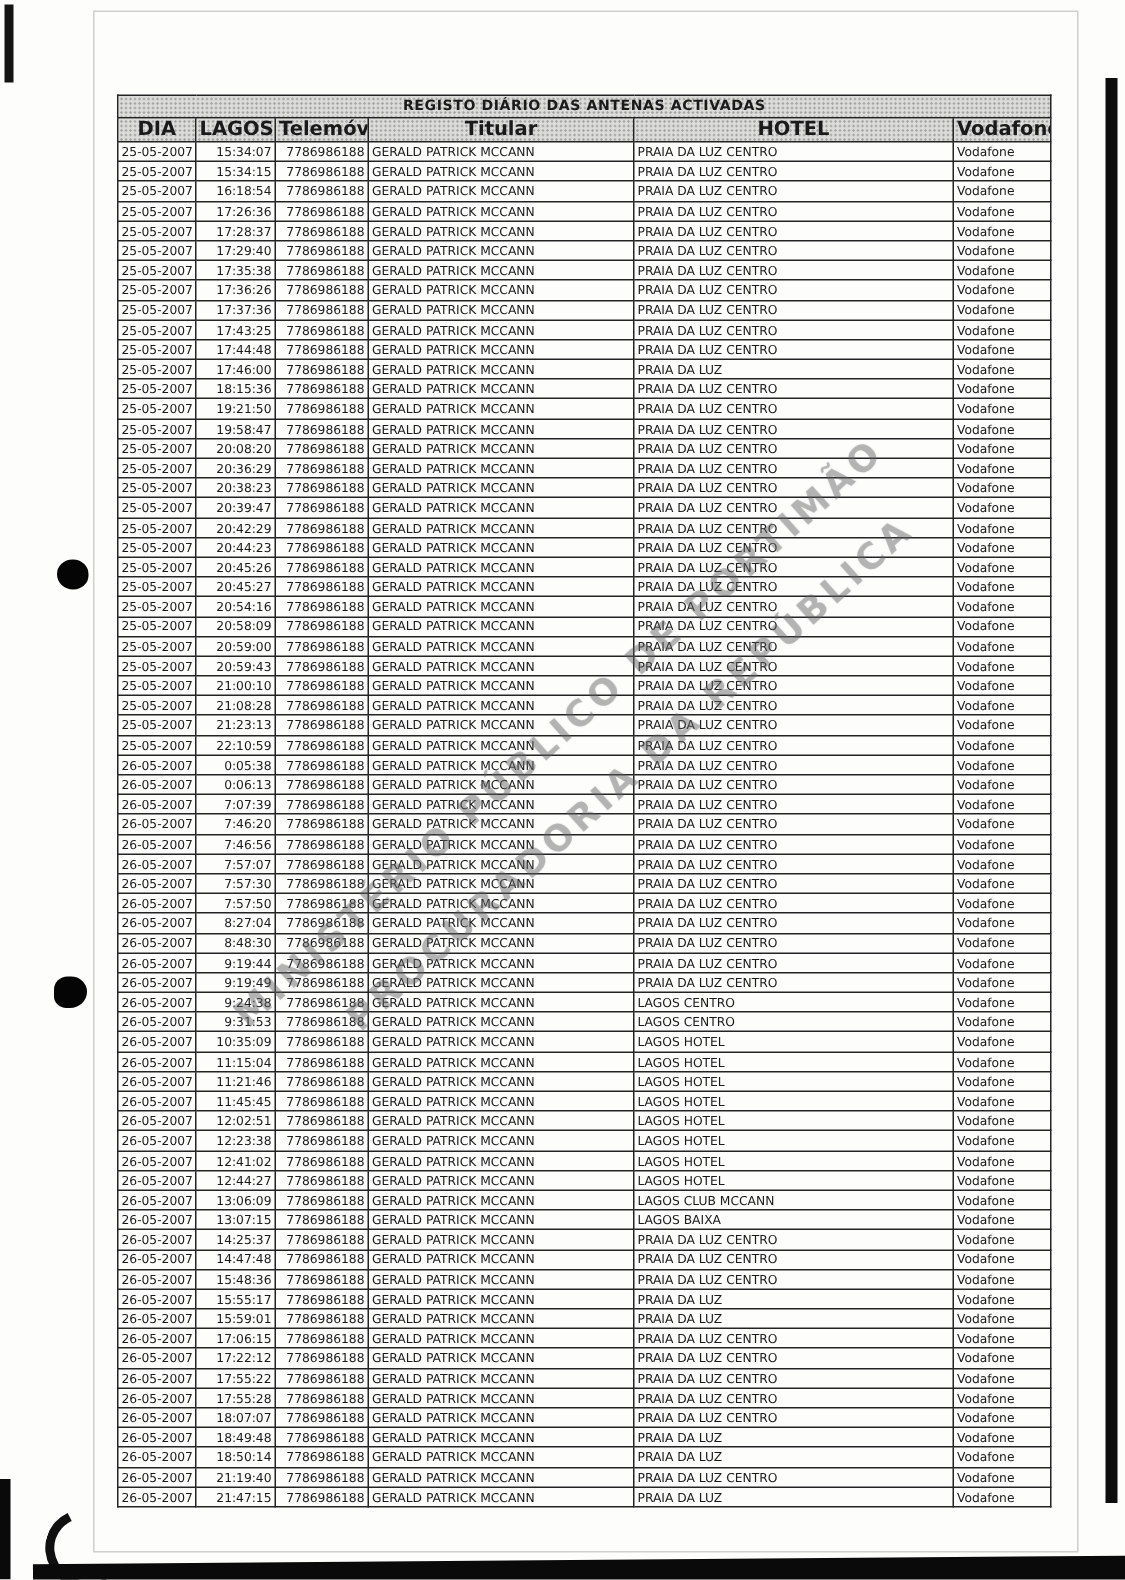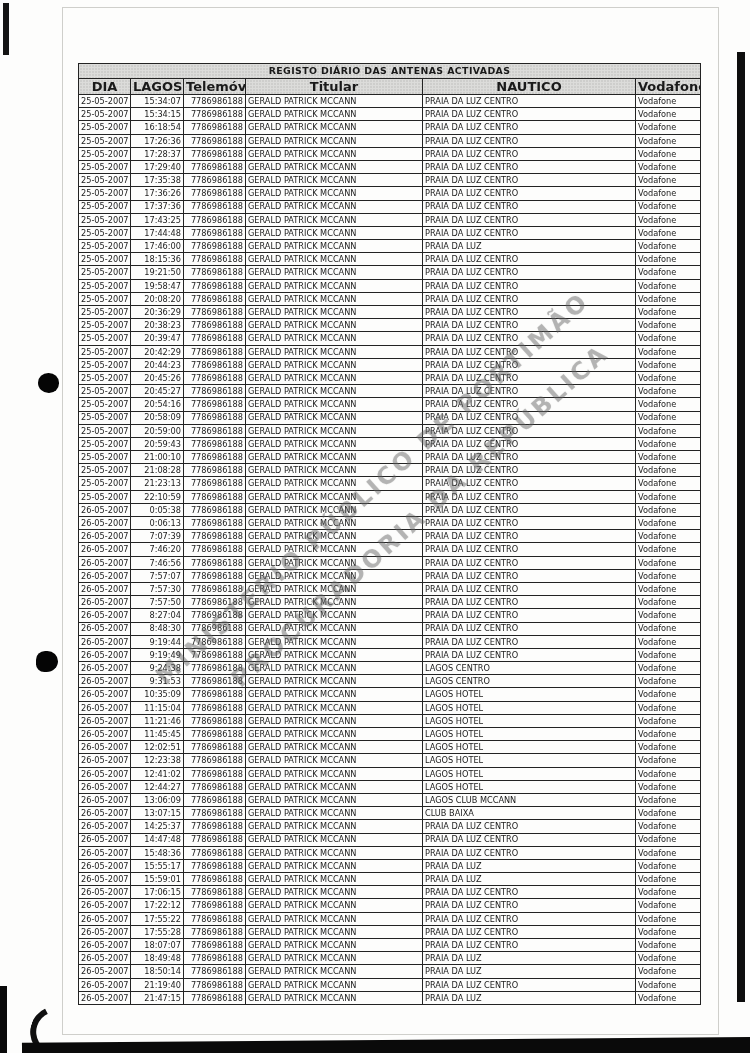--- a/index.html
+++ b/index.html
@@ -85,21 +85,21 @@
   </colgroup>
   <thead>
     <tr class="title-row">
       <th colspan="6" class="shaded">REGISTO DIÁRIO DAS ANTENAS ACTIVADAS</th>
     </tr>
     <tr class="head-row">
       <th class="shaded">DIA</th>
       <th class="shaded">LAGOS</th>
       <th class="shaded">Telemóvel</th>
       <th class="shaded">Titular</th>
-      <th class="shaded">NAUTICO</th>
+      <th class="shaded">HOTEL</th>
       <th class="shaded">Vodafone</th>
     </tr>
   </thead>
   <tbody>
       <tr>
         <td class="col0">25-05-2007</td>
         <td class="col1">15:34:07</td>
         <td class="col2">7786986188</td>
         <td class="col3">GERALD PATRICK MCCANN</td>
         <td class="col4">PRAIA DA LUZ CENTRO</td>
@@ -527,21 +527,21 @@
         <td class="col2">7786986188</td>
         <td class="col3">GERALD PATRICK MCCANN</td>
         <td class="col4">LAGOS CLUB MCCANN</td>
         <td class="col5">Vodafone</td>
       </tr>
       <tr>
         <td class="col0">26-05-2007</td>
         <td class="col1">13:07:15</td>
         <td class="col2">7786986188</td>
         <td class="col3">GERALD PATRICK MCCANN</td>
-        <td class="col4">CLUB BAIXA</td>
+        <td class="col4">LAGOS BAIXA</td>
         <td class="col5">Vodafone</td>
       </tr>
       <tr>
         <td class="col0">26-05-2007</td>
         <td class="col1">14:25:37</td>
         <td class="col2">7786986188</td>
         <td class="col3">GERALD PATRICK MCCANN</td>
         <td class="col4">PRAIA DA LUZ CENTRO</td>
         <td class="col5">Vodafone</td>
       </tr>

